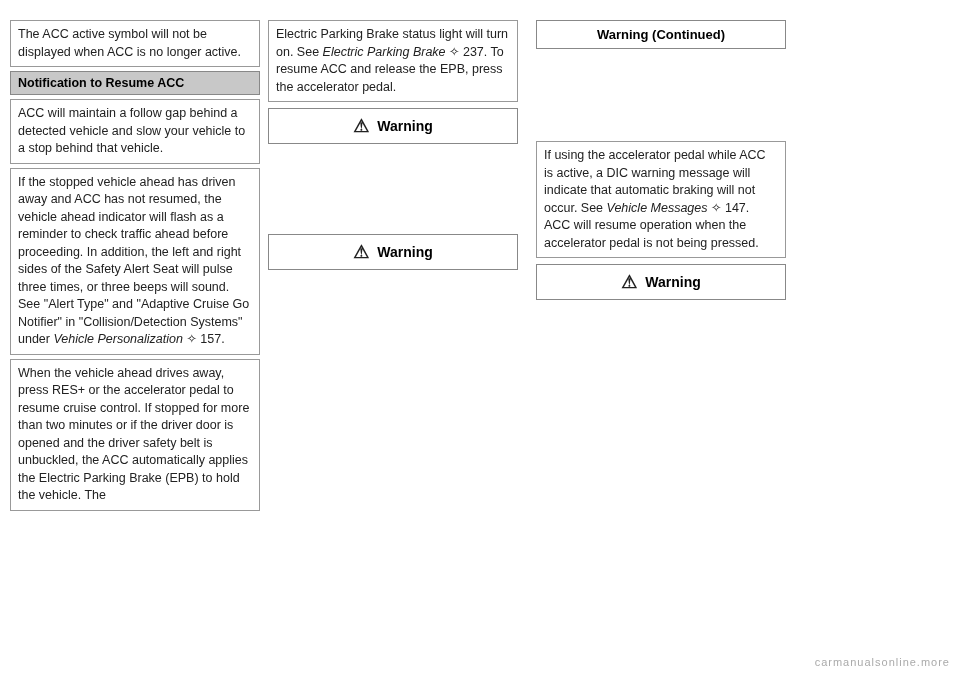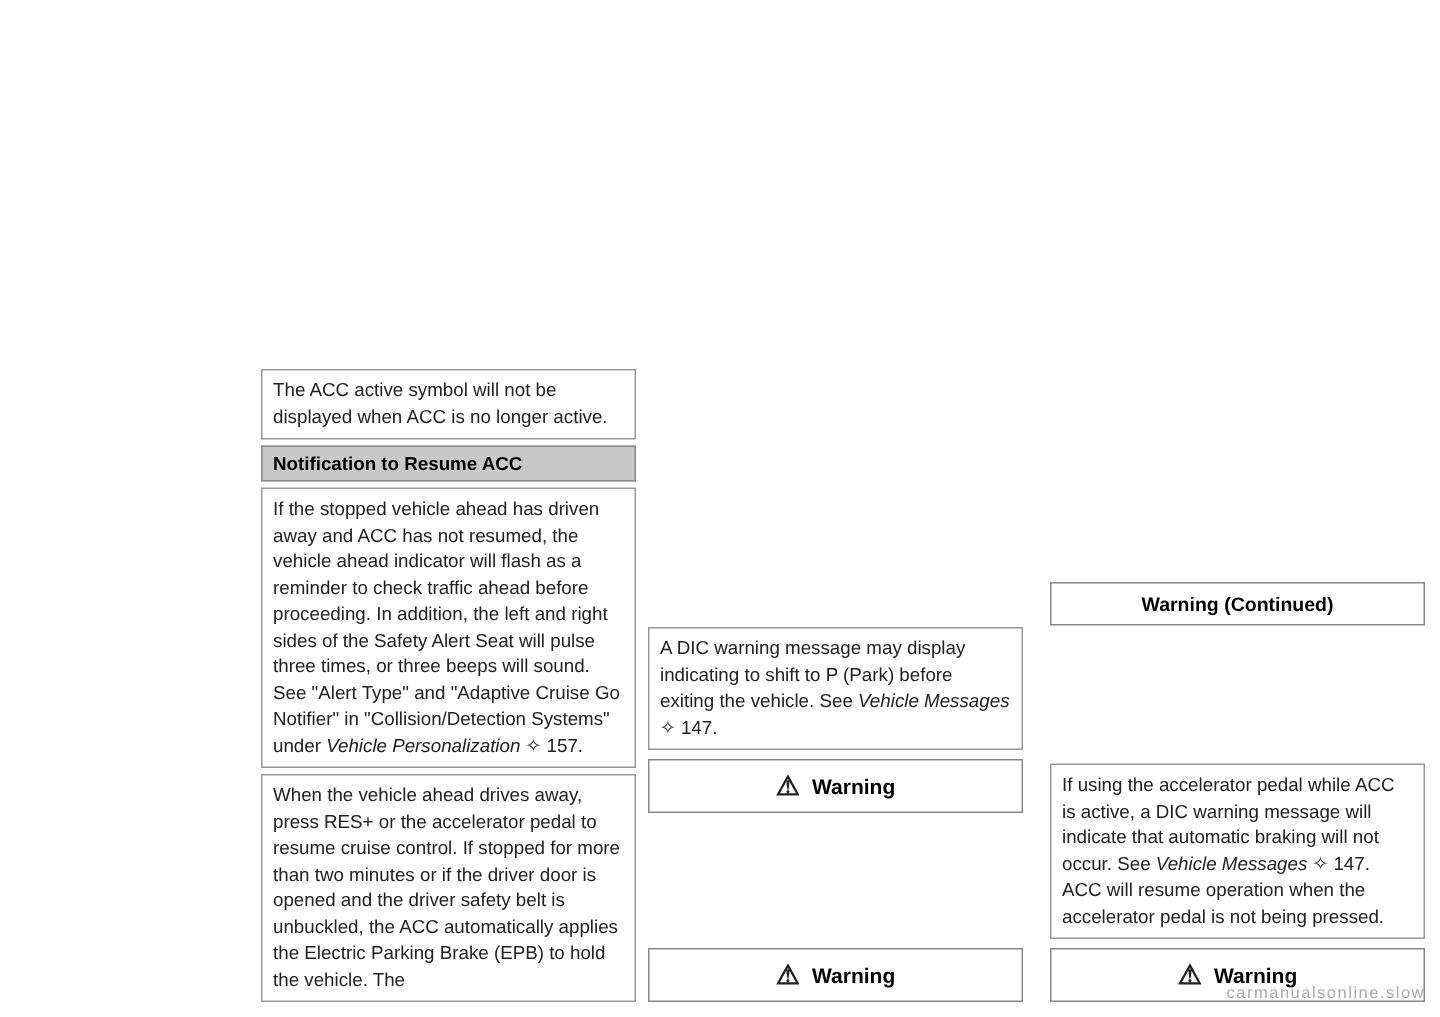--- a/index.html
+++ b/index.html
@@ -1,15 +1,15 @@
 <!DOCTYPE html>
 <html><head>
   <meta charset="utf-8">
   <style>
-    * { box-sizing: border-box; margin: 0; padding: 0; justify-content: flex-end; }
+    * { box-sizing: border-box; margin: 0; padding: 0; }
     body {
       background: #fff;
       font-family: Arial, sans-serif;
       font-size: 13px;
       width: 960px;
       height: 678px;
       overflow: hidden;
       position: relative;
     }
     .page {
@@ -100,30 +100,33 @@
   <div class="content-area">
 
     <div class="column col-left">
       <div class="text-block">
         <span>The ACC active symbol will not be displayed when ACC is no longer active.</span>
       </div>
       <div class="section-header">
         <span>Notification to Resume ACC</span>
       </div>
       <div class="text-block">
+        <span>ACC will maintain a follow gap behind a detected vehicle and slow your vehicle to a stop behind that vehicle.</span>
+      </div>
+      <div class="text-block">
         <span>If the stopped vehicle ahead has driven away and ACC has not resumed, the vehicle ahead indicator will flash as a reminder to check traffic ahead before proceeding. In addition, the left and right sides of the Safety Alert Seat will pulse three times, or three beeps will sound. See "Alert Type" and "Adaptive Cruise Go Notifier" in "Collision/Detection Systems" under <span class="italic">Vehicle Personalization</span> ✧ 157.</span>
       </div>
       <div class="text-block">
         <span>When the vehicle ahead drives away, press RES+ or the accelerator pedal to resume cruise control. If stopped for more than two minutes or if the driver door is opened and the driver safety belt is unbuckled, the ACC automatically applies the Electric Parking Brake (EPB) to hold the vehicle. The</span>
       </div>
     </div>
 
     <div class="column col-middle">
       <div class="text-block">
-        <span>A DIC warning message may display indicating to shift to P (Park) before exiting the vehicle. See <span class="italic">Vehicle Messages</span> ✧ 147.</span>
+        <span>Electric Parking Brake status light will turn on. See <span class="italic">Electric Parking Brake</span> ✧ 237. To resume ACC and release the EPB, press the accelerator pedal.</span>
       </div>
       <div class="warning-banner">
         <span class="warn-icon">⚠</span>
         <span>Warning</span>
       </div>
       <div class="large-spacer"></div>
       <div class="warning-banner">
         <span class="warn-icon">⚠</span>
         <span>Warning</span>
       </div>
@@ -139,15 +142,15 @@
       </div>
       <div class="warning-banner">
         <span class="warn-icon">⚠</span>
         <span>Warning</span>
       </div>
     </div>
 
   </div>
 
   <div class="watermark">
-    <span>carmanualsonline.slow</span>
+    <span>carmanualsonline.more</span>
   </div>
 </div>
 
 </body></html>

